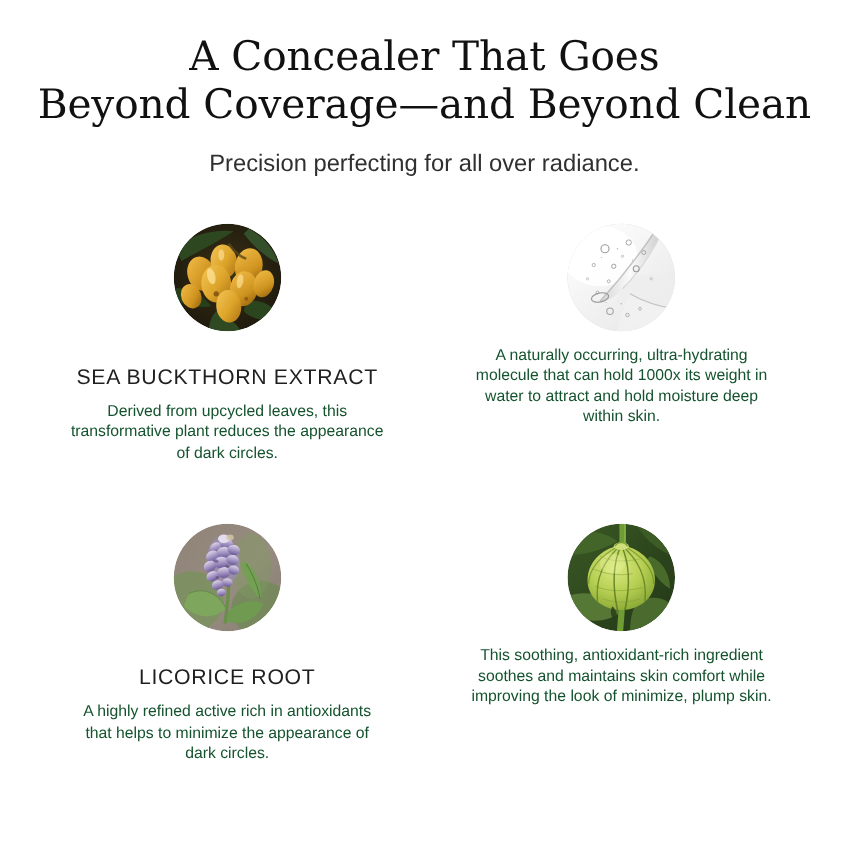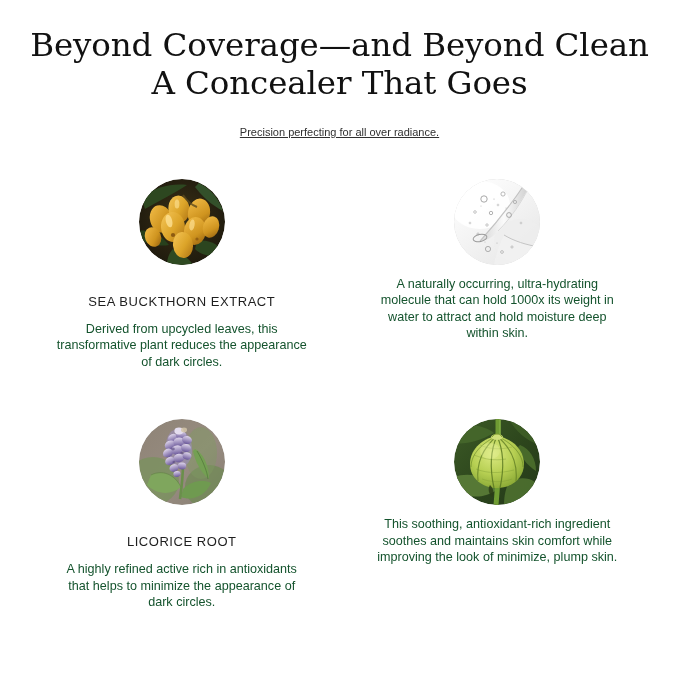--- a/index.html
+++ b/index.html
@@ -44,26 +44,25 @@
   }
   .headline .line {
     display: block;
     white-space: nowrap;
   }
   .headline .line-1 { font-size: 32.5px; }
   .headline .line-2 { font-size: 32.5px; }
 
   .subtitle {
     font-family: "Liberation Sans", sans-serif;
-    font-size: 11px;
+    font-size: 19px;
     line-height: 22px;
     color: #303030;
     margin: 19px 0 0 0;
     font-weight: 400;
-    text-decoration: underline;
   }
 
   
   .grid {
     width: 100%;
     margin-top: 36px;
     display: grid;
     grid-template-columns: 1fr 1fr;
     grid-template-rows: auto auto;
     row-gap: 49px;
@@ -83,21 +82,21 @@
     border-radius: 50%;
     overflow: hidden;
     position: relative;
     flex: none;
     background: #dcdcdc;
   }
   .thumb svg { display: block; width: 86px; height: 86px; }
 
   .card-title {
     margin-top: 29px;
-    font-size: 13px;
+    font-size: 17px;
     line-height: 16px;
     letter-spacing: 0.55px;
     color: #1f1f1f;
     font-weight: 400;
     text-transform: uppercase;
     white-space: nowrap;
   }
 
   .card-body {
     margin-top: 11px;
@@ -108,22 +107,22 @@
     font-weight: 400;
   }
 </style>
 </head>
 <body>
 
 <div class="panel">
 
   <div class="header">
     <h1 class="headline">
+      <span class="line line-1">A Concealer That Goes</span>
       <span class="line line-2">Beyond Coverage—and Beyond Clean</span>
-      <span class="line line-1">A Concealer That Goes</span>
     </h1>
     <p class="subtitle">Precision perfecting for all over radiance.</p>
   </div>
 
   <div class="grid">
 
     <div class="card">
       <div class="thumb">
         <svg viewBox="0 0 86 86" xmlns="http://www.w3.org/2000/svg" aria-hidden="true">
           <defs>

